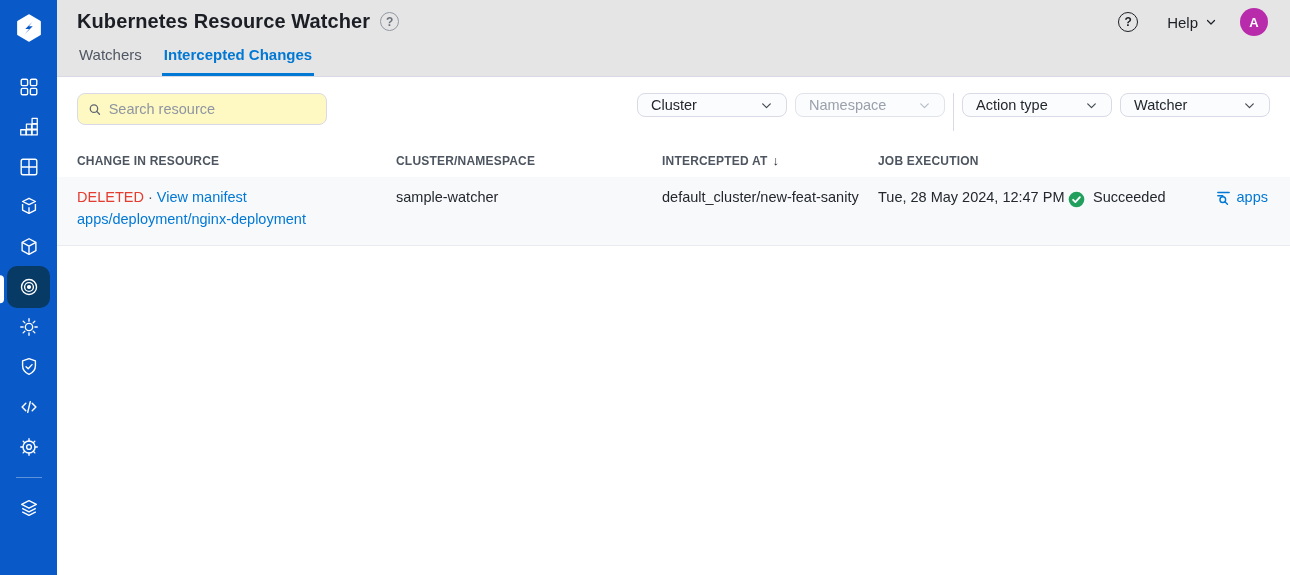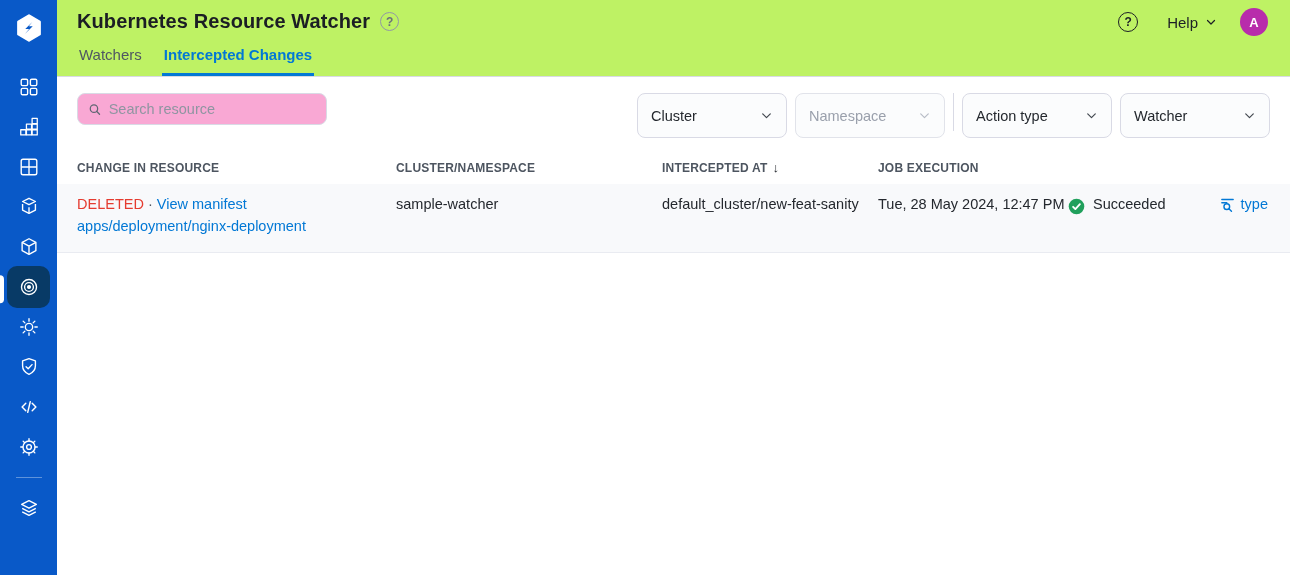--- a/index.html
+++ b/index.html
@@ -14,38 +14,38 @@
   .nav-item { position:relative; width:57px; height:40px; display:flex; align-items:center; justify-content:center; cursor:pointer; }
   .nav-item svg { position:relative; z-index:2; }
   .nav-item.active::before { content:""; position:absolute; left:7px; right:7px; top:-1px; bottom:-1px; background:#083a66; border-radius:10px; z-index:1; }
   .active-notch { position:absolute; left:0; top:50%; transform:translateY(-42%); width:4px; height:28px; background:#fff; border-radius:0 4px 4px 0; z-index:3; }
   .nav-divider { width:26px; height:1px; background:rgba(255,255,255,0.35); margin:10px 0; }
 
   
   .main { flex:1; display:flex; flex-direction:column; background:#fff; }
 
   
-  .header { border-bottom:1px solid #d9dae5; padding:10px 24px 0 20px; position:relative; background:#bef264; }
+  .header { border-bottom:1px solid #d9dae5; padding:10px 24px 0 20px; position:relative; background:#e5e5e5; }
   .title-row { display:flex; align-items:center; gap:10px; }
   .page-title { font-size:20px; font-weight:700; color:#1b1e24; letter-spacing:0.1px; }
   .help-circle { width:19px; height:19px; border-radius:50%; border:1.5px solid #9299a4; color:#6b717c; font-size:12px; font-weight:700; display:inline-flex; align-items:center; justify-content:center; cursor:pointer; }
   .header-right { position:absolute; right:22px; top:8px; display:flex; align-items:center; gap:7px; }
   .help-circle.dark { border-color:#1c1f26; color:#1c1f26; width:20px; height:20px; }
   .help-label { font-size:15px; color:#1c1f26; cursor:pointer;margin-left:22px; }
   .avatar { width:28px; height:28px; border-radius:50%; background:#b82cab; color:#fff; font-size:13px; font-weight:700; display:flex; align-items:center; justify-content:center; margin-left:16px; cursor:pointer; }
   .tabs { display:flex; gap:18px; margin-top:13px; }
   .tab { font-size:15px; color:#4f5762; padding:0 2px 10px 2px; border-bottom:3px solid transparent; cursor:pointer; }
   .tab.active { color:#0278d5; font-weight:700; border-bottom-color:#0278d5; }
 
   
   .filter-bar { display:flex; align-items:flex-start; padding:16px 20px 9px 20px; gap:8px; }
-  .search-box { width:250px; height:32px; border:1px solid #d9dae5; border-radius:8px; background:#f9a8d4; display:flex; align-items:center; padding:0 10px; gap:7px; }
+  .search-box { width:250px; height:32px; border:1px solid #d9dae5; border-radius:8px; background:#fef9c3; display:flex; align-items:center; padding:0 10px; gap:7px; }
   .search-box input { border:none; outline:none; background:transparent; font-family:inherit; font-size:14.5px; color:#24282e; width:100%; }
   .search-box input::placeholder { color:#8f95a1; }
-  .dropdown { width:150px; height:45px; border:1px solid #d9dae5; border-radius:8px; background:#fbfcfd; display:flex; align-items:center; justify-content:space-between; padding:0 13px; font-size:14.5px; color:#24282e; cursor:pointer; }
+  .dropdown { width:150px; height:24px; border:1px solid #d9dae5; border-radius:8px; background:#fbfcfd; display:flex; align-items:center; justify-content:space-between; padding:0 13px; font-size:14.5px; color:#24282e; cursor:pointer; }
   .dropdown.first { margin-left:auto; }
   .dropdown.disabled { color:#9aa0ac; cursor:default; background:#fbfcfd; border-color:#e1e3ea; }
   .vdivider { width:1px; height:38px; background:#d9dae5; }
 
   
   .thead, .trow { display:grid; grid-template-columns:319px 266px 216px 190px 1fr; padding-left:20px; padding-right:22px; }
   .thead { padding-top:13px; padding-bottom:9px; }
   .th { font-size:12px; font-weight:700; color:#4d5560; letter-spacing:0.2px; display:flex; align-items:center; gap:5px; }
   .sort-arrow { font-size:13px; color:#24282e; font-weight:400; cursor:pointer; }
   .trow { background:#f8f9fb; border-bottom:1px solid #e9ebf1; padding-top:9px; padding-bottom:0; min-height:69px; align-items:start; font-size:14.5px; line-height:22px; }
@@ -234,20 +234,20 @@
               <path d="m7.2 12.4 3.2 3.2 6.4-6.8" fill="none" stroke="#fff" stroke-width="2.6" stroke-linecap="round" stroke-linejoin="round"></path>
             </svg>
             <span>Succeeded</span>
           </span>
           <a class="logs-link">
             <svg width="17" height="17" viewBox="0 0 24 24" fill="none" stroke="#0278d5" stroke-width="2" stroke-linecap="round">
               <path d="M4 5h16M4 9.5h7"></path>
               <circle cx="11" cy="15" r="4"></circle>
               <path d="m14 18 3.6 3.4"></path>
             </svg>
-            <span>type</span>
+            <span>apps</span>
           </a>
         </div>
       </div>
     </div>
 
   </main>
 </div>
 
 </body></html>

